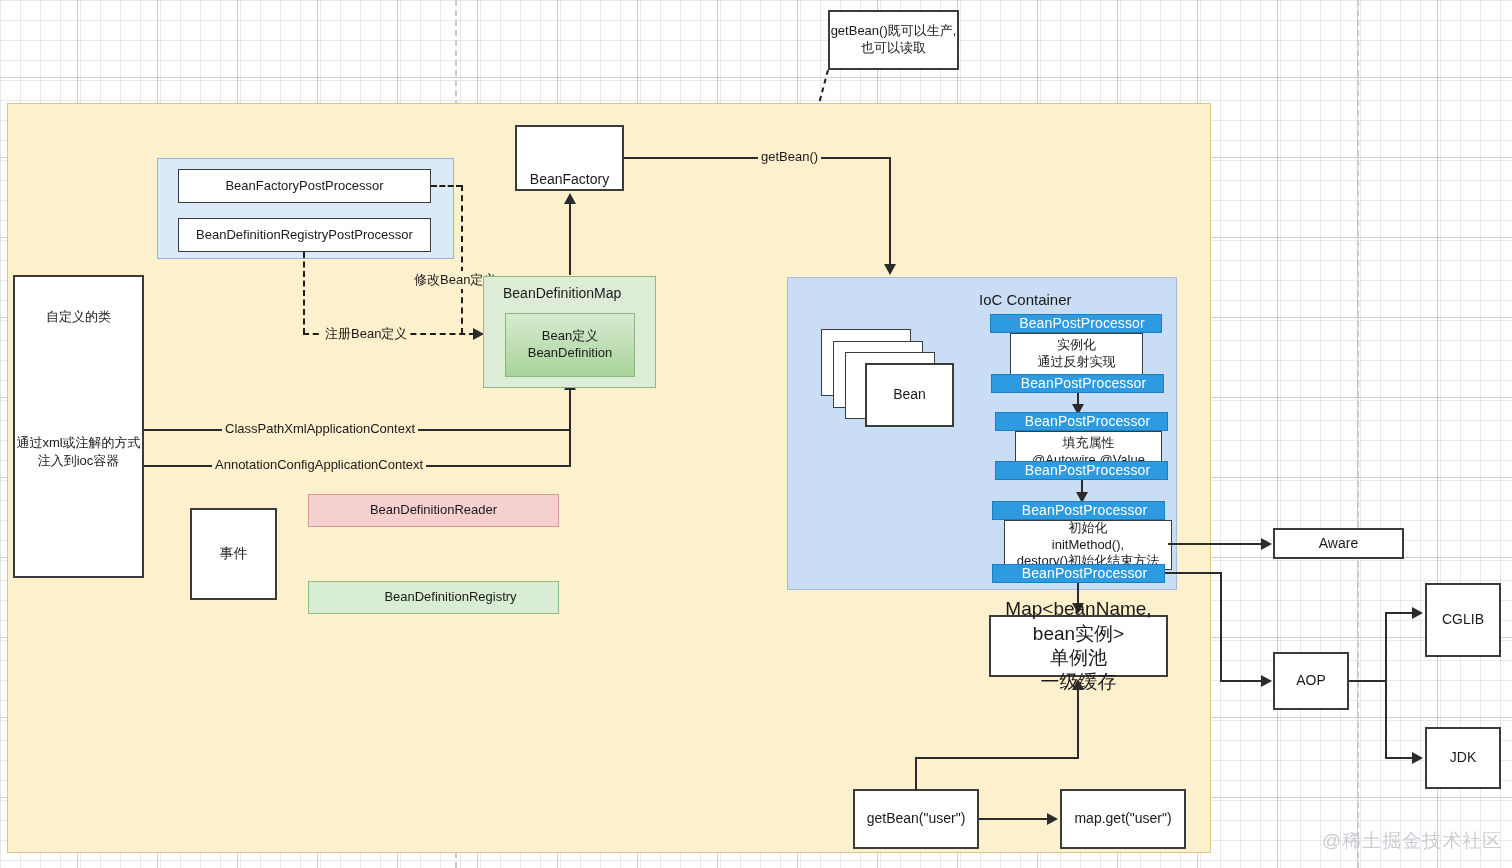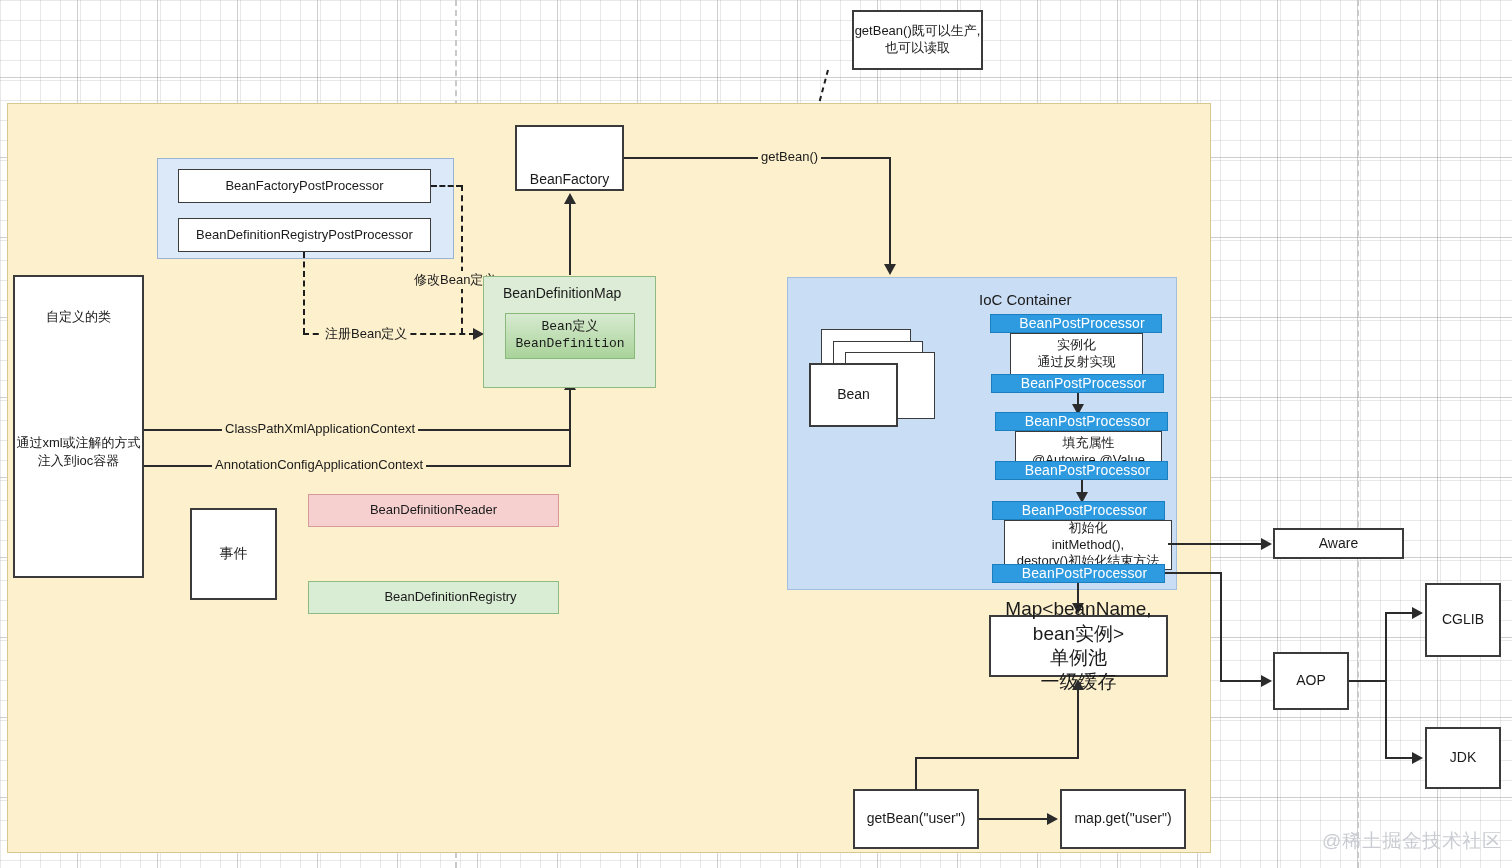--- a/index.html
+++ b/index.html
@@ -67,21 +67,21 @@
   .map-title{position:absolute;font-size:14px;color:#1a1a1a;white-space:nowrap;}
 </style>
 </head>
 <body>
 
 <div id="canvas">
 
   <div class="pagebreak-v" style="left:455px"></div>
   <div class="pagebreak-v" style="left:1357px"></div>
 
-  <div class="box wbox" style="left:852px;top:10px;width:131px;height:60px;font-size:13px;white-space:pre-line;align-items:center;">
+  <div class="box wbox" style="left:828px;top:10px;width:131px;height:60px;font-size:13px;white-space:pre-line;align-items:center;">
     <span>getBean()既可以生产,
 也可以读取</span>
   </div>
 
   <svg style="position:absolute;left:780px;top:68px;width:60px;height:95px">
     <line x1="48" y1="2" x2="25" y2="88" stroke="#1d1d1d" stroke-width="2" stroke-dasharray="5,4"></line>
   </svg>
 
   <div class="box yellow-panel" style="left:7px;top:103px;width:1204px;height:750px;"></div>
 
@@ -124,21 +124,21 @@
   <div class="ln lnv" style="left:569px;top:202px;height:73px;"></div>
   <div class="arrow arr-up" style="left:564px;top:193px;"></div>
 
   <div class="ln lnh" style="left:624px;top:157px;width:267px;"></div>
   <div class="ln lnv" style="left:889px;top:157px;height:109px;"></div>
   <div class="arrow arr-down" style="left:884px;top:264px;"></div>
   <div class="edge-label" style="left:758px;top:149px;">getBean()</div>
 
   <div class="box greenmap" style="left:483px;top:276px;width:173px;height:112px;"></div>
   <div class="map-title" style="left:503px;top:285px;">BeanDefinitionMap</div>
-  <div class="box greenbean" style="left:505px;top:313px;width:130px;height:46px;font-size:13px;white-space:pre-line;font-family:Liberation Mono, monospace;">
+  <div class="box greenbean" style="left:505px;top:313px;width:130px;height:64px;font-size:13px;white-space:pre-line;">
     <span>Bean定义
 BeanDefinition</span>
   </div>
 
   <div class="box wbox" style="left:190px;top:508px;width:87px;height:92px;font-size:14px;">
     <span>事件</span>
   </div>
 
   <div class="box redbox" style="left:308px;top:494px;width:251px;height:33px;font-size:13px;">
     <span>BeanDefinitionReader</span>
@@ -146,21 +146,21 @@
   <div class="box greenbox" style="left:308px;top:581px;width:251px;height:33px;font-size:13px;padding-left:34px;">
     <span>BeanDefinitionRegistry</span>
   </div>
 
   <div class="box ioc-panel" style="left:787px;top:277px;width:390px;height:313px;"></div>
   <div class="ioc-title" style="left:979px;top:291px;">IoC Container</div>
 
   <div class="box wbox-thin" style="left:821px;top:329px;width:90px;height:67px;"></div>
   <div class="box wbox-thin" style="left:833px;top:341px;width:90px;height:67px;"></div>
   <div class="box wbox-thin" style="left:845px;top:352px;width:90px;height:67px;"></div>
-  <div class="box wbox" style="left:809px;top:363px;width:89px;height:64px;font-size:14px;">
+  <div class="box wbox" style="left:865px;top:363px;width:89px;height:64px;font-size:14px;">
     <span>Bean</span>
   </div>
 
   <div class="box bpp" style="left:990px;top:314px;width:172px;height:19px;">
     <span>BeanPostProcessor</span>
   </div>
   <div class="box wbox-thin" style="left:1010px;top:333px;width:133px;height:42px;font-size:13px;white-space:pre-line;">
     <span>实例化
 通过反射实现</span>
   </div>

